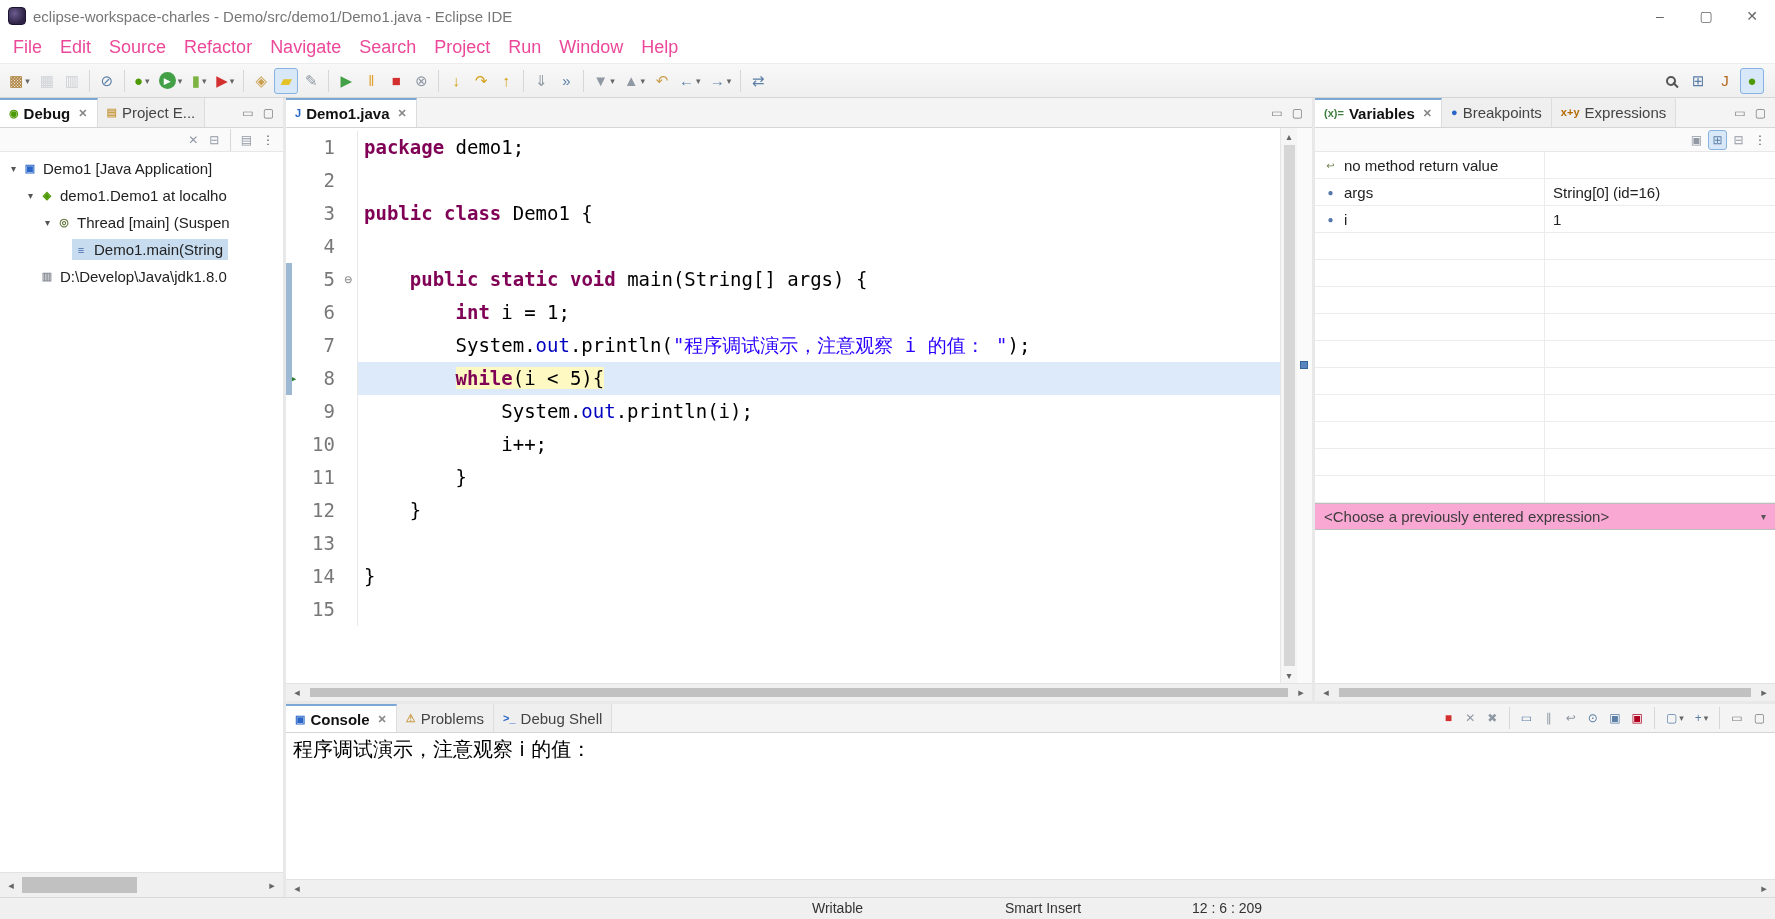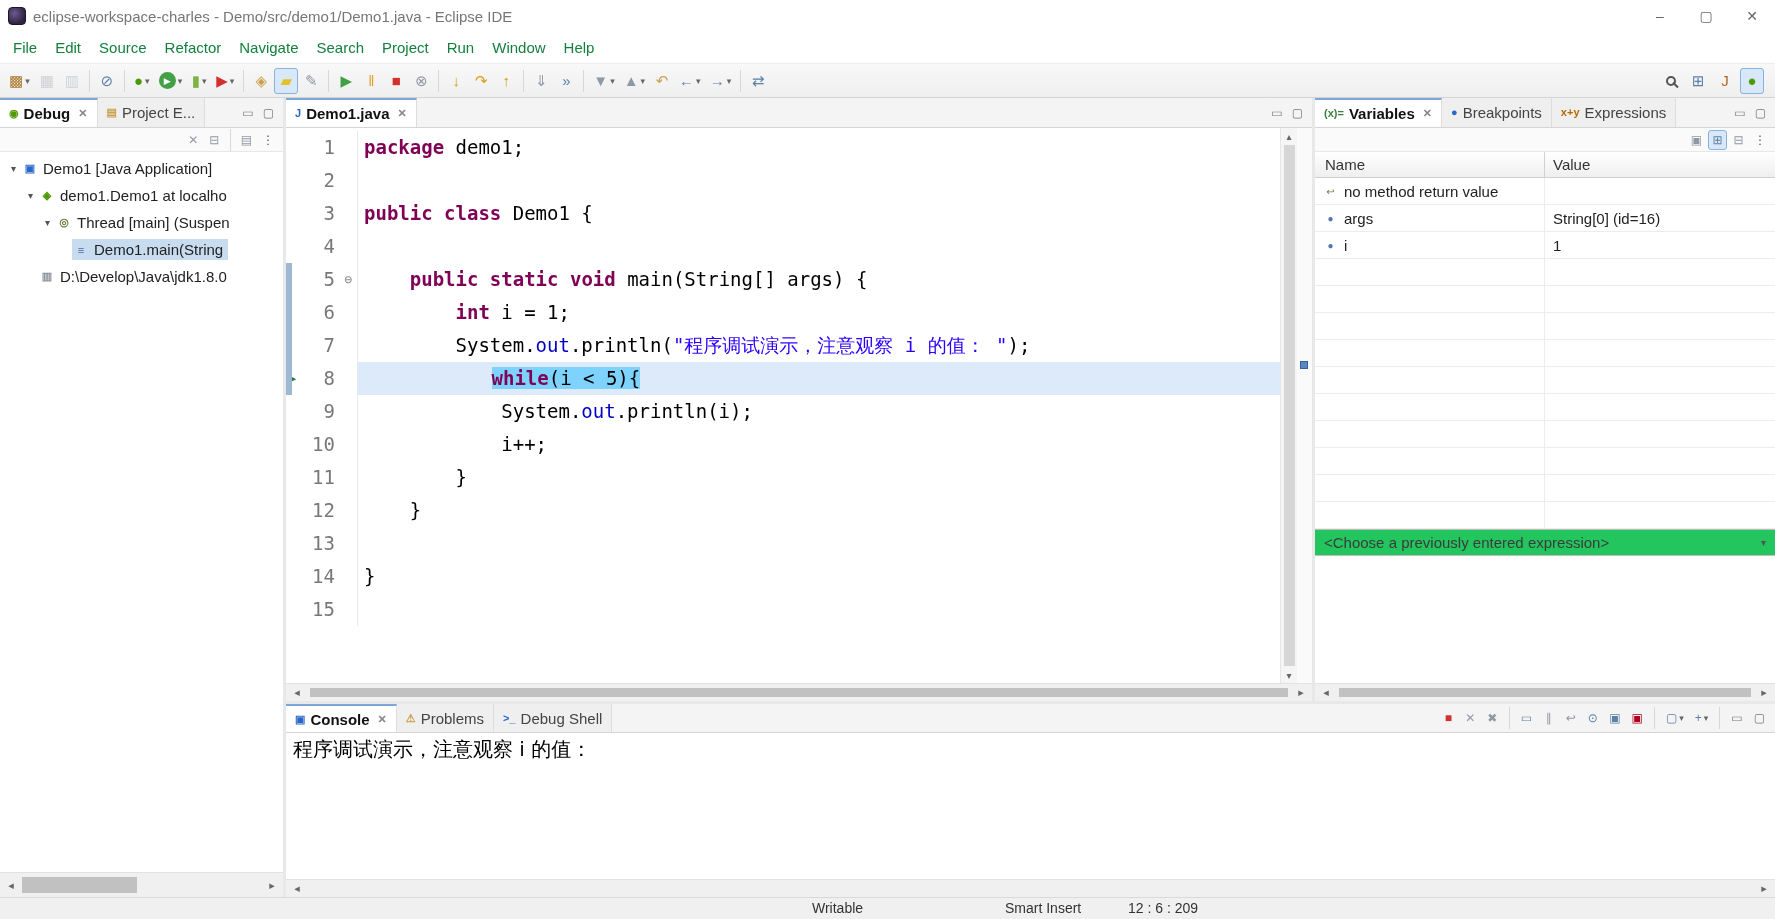--- a/index.html
+++ b/index.html
@@ -9,21 +9,21 @@
   
   .titlebar{height:32px;display:flex;align-items:center;background:#fff;padding-left:8px;}
   .app-icon{width:18px;height:18px;border-radius:4px;margin-right:7px;
     background:radial-gradient(circle at 35% 35%,#6b5b8e,#2e2344 70%);border:1px solid #1d1530;}
   .title-text{color:#767676;font-size:15px;}
   .win-controls{margin-left:auto;display:flex;height:100%;}
   .wbtn{width:46px;display:flex;align-items:center;justify-content:center;color:#666;font-size:14px;}
 
   
   .menubar{height:32px;display:flex;align-items:center;background:#fff;padding:0 4px;border-bottom:1px solid #ededed;}
-  .menu-item{padding:0 9px;font-size:15px;color:#15803d;}
+  .menu-item{padding:0 9px;font-size:18px;color:#ec4899;}
 
   
   .toolbar{height:34px;display:flex;align-items:center;background:linear-gradient(#f8f8f8,#efefef);
     border-bottom:1px solid #d5d5d5;padding:0 5px;}
   .tb-group{display:flex;align-items:center;gap:1px;}
   .tb-group.right{margin-left:auto;padding-right:6px;gap:3px;}
   .tb-btn{height:26px;min-width:24px;padding:0 3px;display:inline-flex;align-items:center;justify-content:center;
     border:1px solid transparent;border-radius:3px;font-size:15px;}
   .tb-btn.sm{height:20px;min-width:19px;font-size:12px;}
   .tb-btn.disabled{opacity:.38;}
@@ -82,37 +82,37 @@
   
   .editor-body{flex:1;display:flex;overflow:hidden;}
   .code-area{flex:1;overflow:hidden;font-family:"DejaVu Sans Mono",monospace;font-size:19px;padding-top:3px;}
   .code-line{display:flex;height:33px;line-height:33px;}
   .c-marker{width:16px;flex:none;display:flex;align-items:center;justify-content:center;font-size:11px;color:#2e7d32;}
   .c-marker.range{background:linear-gradient(to right,#9db8d2 6px,transparent 6px);}
   .c-num{width:38px;flex:none;text-align:right;padding-right:5px;color:#787878;}
   .c-fold{width:18px;flex:none;text-align:center;color:#888;font-size:13px;border-right:1px solid #e8e8e8;}
   .c-code{flex:1;white-space:pre;padding-left:6px;}
   .code-line.current .c-code{background:#ddeafa;}
-  .exec{background:#7dd3fc;margin-left:36px;}
+  .exec{background:#fef9c3;}
   .tk-kw{color:#7f0055;font-weight:bold;}
   .tk-pl{color:#000;}
   .tk-sf{color:#0000c0;}
   .tk-st{color:#2a00ff;}
 
   
   .var-header{height:26px;display:flex;background:linear-gradient(#ffffff,#efefef);
     border-bottom:1px solid #d0d0d0;font-size:15px;color:#333;flex:none;}
   .vh-name{width:230px;padding-left:10px;border-right:1px solid #d0d0d0;display:flex;align-items:center;}
   .vh-value{flex:1;padding-left:8px;display:flex;align-items:center;}
   .var-row{height:27px;display:flex;border-bottom:1px solid #ececec;font-size:15px;}
   .vr-name{width:230px;border-right:1px solid #ececec;display:flex;align-items:center;gap:6px;
     padding-left:8px;overflow:hidden;white-space:nowrap;}
   .vr-value{flex:1;padding-left:8px;display:flex;align-items:center;white-space:nowrap;overflow:hidden;}
   .vr-icon{width:15px;text-align:center;font-size:10px;flex:none;}
-  .expr-bar{height:27px;background:#22c55e;border-top:1px solid #bdbdbd;border-bottom:1px solid #bdbdbd;
+  .expr-bar{height:27px;background:#f9a8d4;border-top:1px solid #bdbdbd;border-bottom:1px solid #bdbdbd;
     display:flex;align-items:center;padding:0 9px;font-size:15px;color:#3c3c3c;flex:none;}
   .expr-chevron{margin-left:auto;color:#555;font-size:10px;}
   .var-detail{flex:1;background:#fff;}
 
   
   .console-panel{height:193px;background:#fff;display:flex;flex-direction:column;}
   .console-panel .tabs-row{height:29px;}
   .console-info{height:26px;font-size:15px;color:#0000cc;padding:3px 7px;white-space:pre;flex:none;}
   .console-output{flex:1;font-size:20px;color:#000;padding:3px 7px;font-family:"DejaVu Sans",sans-serif;}
 
@@ -501,24 +501,20 @@
             <span class="tb-btn sm toggled">
               <span class="tb-glyph" style="color: rgb(91, 127, 166);">⊞</span>
             </span>
             <span class="tb-btn sm">
               <span class="tb-glyph" style="color: rgb(143, 152, 163);">⊟</span>
             </span>
             <span class="tb-btn sm">
               <span class="tb-glyph" style="color: rgb(85, 85, 85);">⋮</span>
             </span>
           </div>
-        <div class="var-header">
-          <div class="vh-name">Name</div>
-          <div class="vh-value">Value</div>
-        </div>
         <div id="var-rows">
             <div class="var-row">
               <span class="vr-name">
                 <span class="vr-icon" style="color: rgb(106, 125, 70);">↩</span>
                 <span class="vr-label">no method return value</span>
               </span>
               <span class="vr-value"></span>
             </div>
             <div class="var-row">
               <span class="vr-name">
@@ -661,14 +657,14 @@
         <div class="hs-track"></div>
         <span class="hs-btn">▸</span>
       </div>
     </div>
   </div>
 </div>
 
 <div class="statusbar">
   <span class="sb-item" style="left:812px">Writable</span>
   <span class="sb-item" style="left:1005px">Smart Insert</span>
-  <span class="sb-item" style="left:1128px">12 : 6 : 209</span>
+  <span class="sb-item" style="left:1192px">12 : 6 : 209</span>
 </div>
 
 </body></html>

